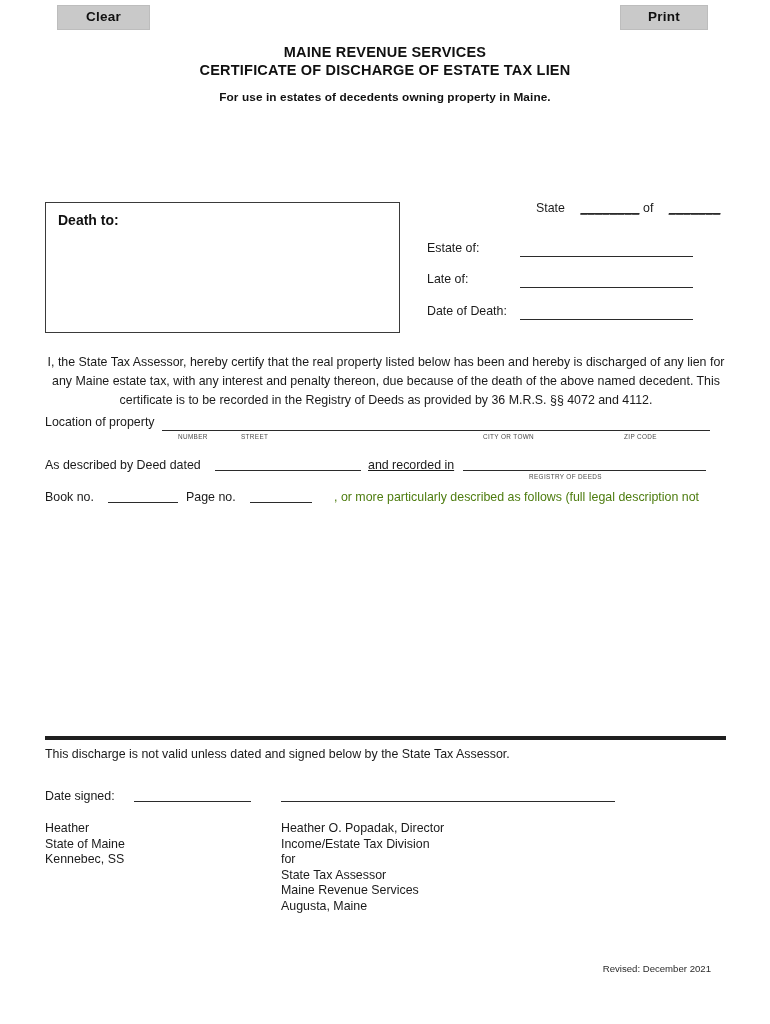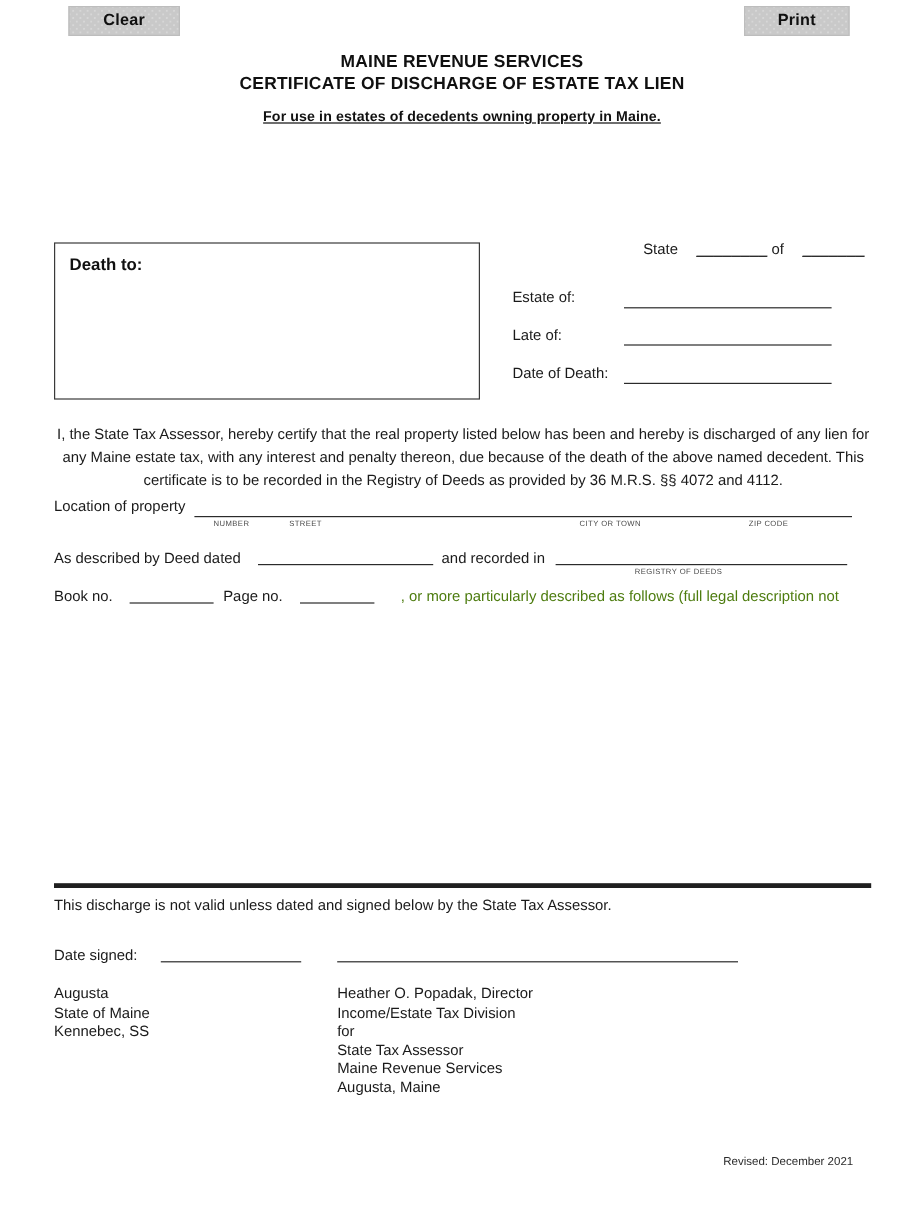--- a/index.html
+++ b/index.html
@@ -45,21 +45,21 @@
   
   .hdr {
     position: absolute;
     width: 100%;
     text-align: center;
     font-weight: bold;
     color: #101010;
   }
   #hdr-line1 { top: 44px; font-size: 14.5px; letter-spacing: 0.2px; }
   #hdr-line2 { top: 62px; font-size: 14.5px; letter-spacing: 0.2px; }
-  #hdr-sub   { top: 90px; font-size: 11.8px; letter-spacing: 0.1px; text-decoration: underline; }
+  #hdr-sub   { top: 90px; font-size: 11.8px; letter-spacing: 0.1px; }
 
   
   #return-box {
     position: absolute;
     left: 45px;
     top: 202px;
     width: 355px;
     height: 131px;
     border: 1.6px solid #3a3a3a;
     box-sizing: border-box;
@@ -150,21 +150,21 @@
     color: #1a1a1a;
   }
   #deed-line1 {
     position: absolute;
     left: 215px; top: 470px; width: 146px;
     border-bottom: 1.1px solid #2b2b2b; height: 0;
   }
   #deed-and {
     position: absolute;
     left: 368px; top: 458px;
-    font-size: 12.4px; color: #1a1a1a;
+    font-size: 12.4px; color: #1a1a1a; text-decoration: underline;
   }
   #deed-line2 {
     position: absolute;
     left: 463px; top: 470px; width: 243px;
     border-bottom: 1.1px solid #2b2b2b; height: 0;
   }
   #m-registry { left: 529px; top: 473px; }
 
   
   #book-label {
@@ -295,21 +295,21 @@
 
   <div id="divider"></div>
 
   <div id="valid-note">This discharge is not valid unless dated and signed below by the State Tax Assessor.</div>
 
   <div id="ds-label">Date signed:</div>
   <div id="ds-line"></div>
   <div id="sig-line"></div>
 
   <div id="sig-left" class="sig-col">
-    <div>Augusta</div>
+    <div>Heather</div>
     <div>State of Maine</div>
     <div>Kennebec, SS</div>
   </div>
 
   <div id="sig-right" class="sig-col">
     <div>Heather O. Popadak, Director</div>
     <div>Income/Estate Tax Division</div>
     <div>for</div>
     <div>State Tax Assessor</div>
     <div>Maine Revenue Services</div>

